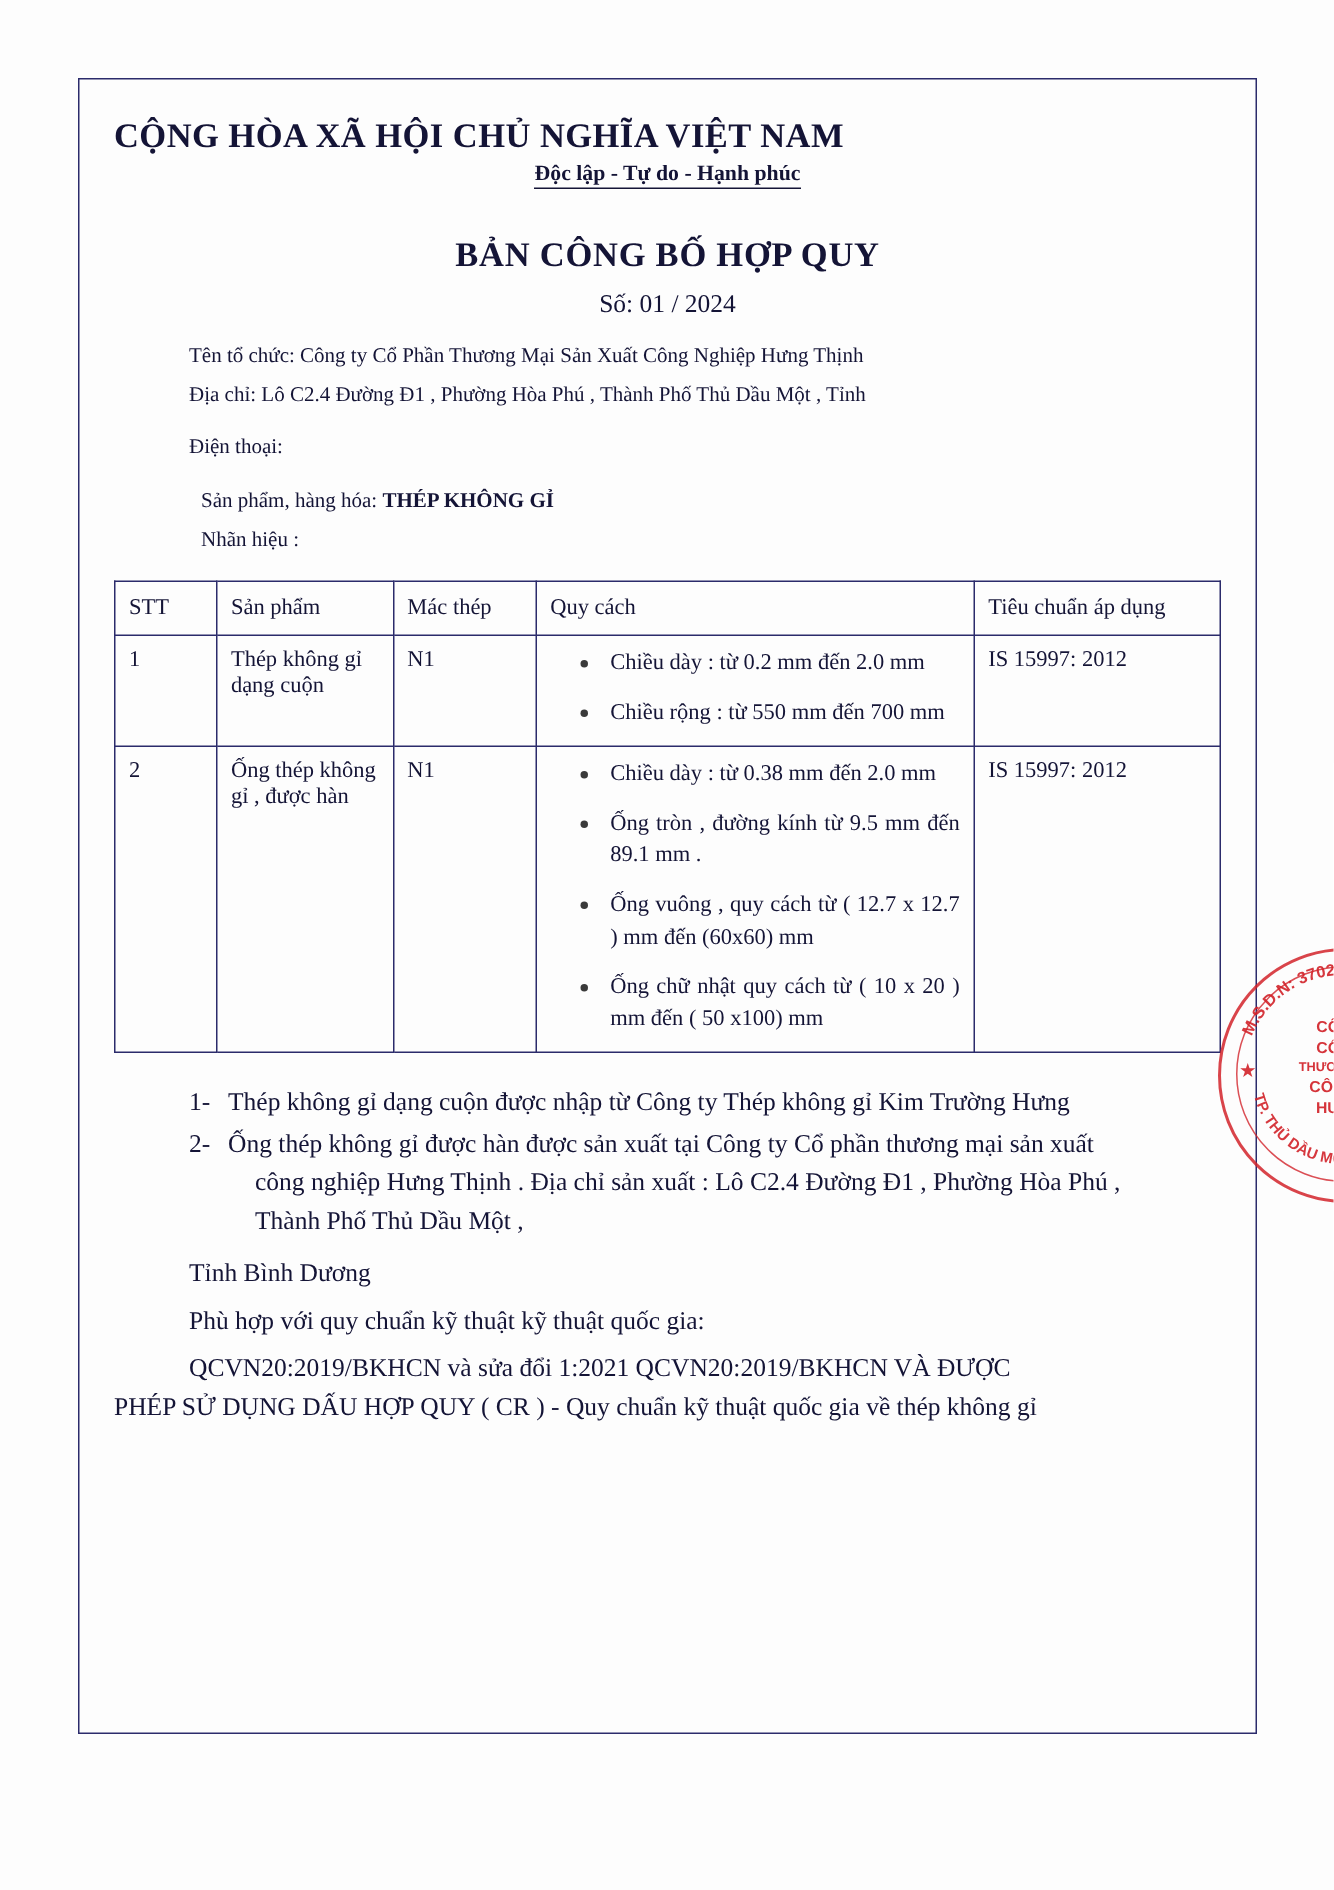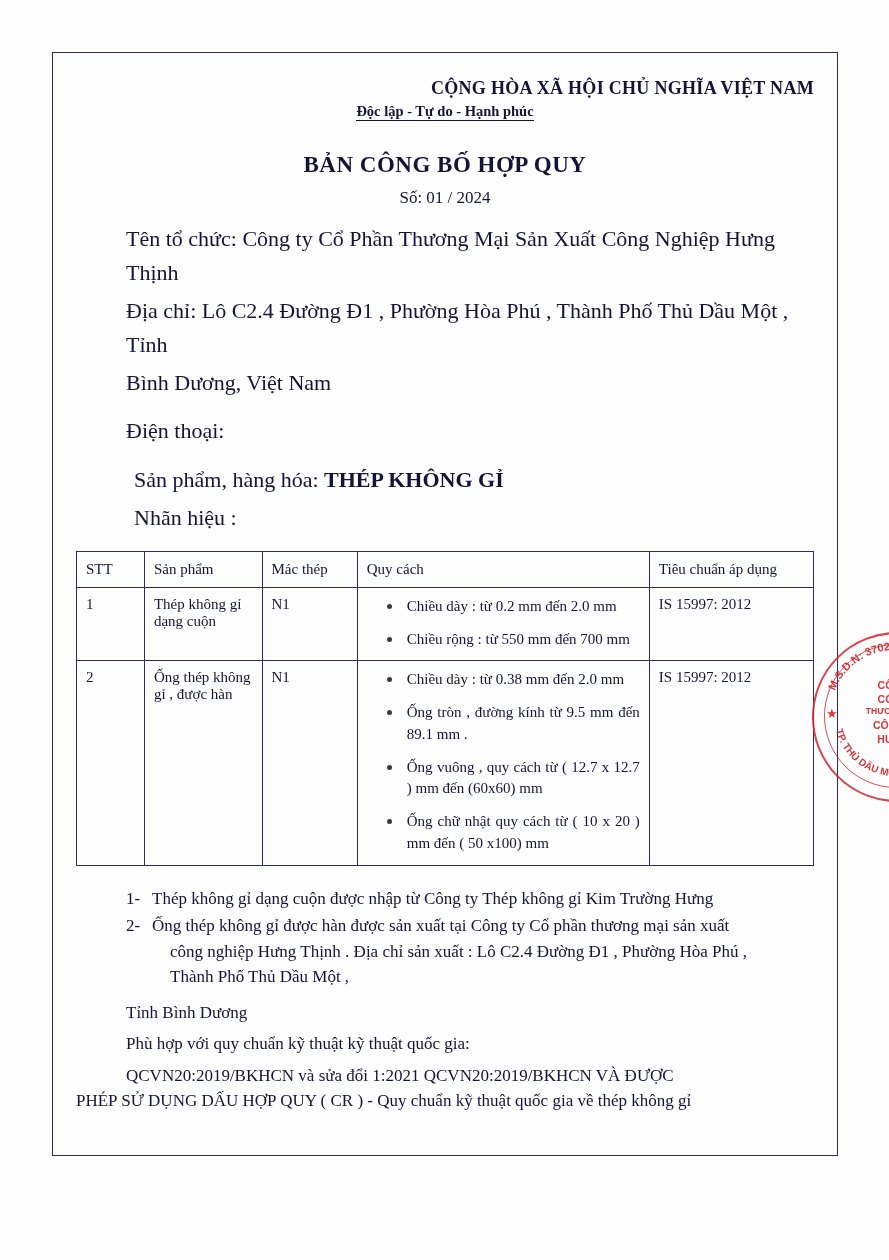--- a/index.html
+++ b/index.html
@@ -34,23 +34,23 @@
   .content {
     position: absolute;
     left: 52px;
     top: 52px;
     width: 786px;
     height: 1104px;
     box-sizing: border-box;
     padding: 20px 24px 0 24px;
   }
   .national-title {
-    text-align: right;
+    text-align: left;
     font-weight: bold;
-    font-size: 18px;
+    font-size: 23px;
     letter-spacing: 0.3px;
     color: #141436;
     margin-top: 6px;
   }
   .national-sub {
     text-align: center;
     font-weight: bold;
     font-size: 14.5px;
     margin-top: 4px;
     color: #141436;
@@ -67,21 +67,21 @@
     letter-spacing: 0.5px;
     color: #141436;
   }
   .doc-number {
     text-align: center;
     font-size: 17px;
     margin-top: 10px;
     color: #141436;
   }
   .field-line {
-    font-size: 22px;
+    font-size: 14px;
     line-height: 1.55;
     margin-top: 14px;
     padding-left: 50px;
     color: #141436;
   }
   .field-line.tight { margin-top: 4px; }
   .field-line.indent-more { padding-left: 58px; }
   .field-line.indent-most { padding-left: 68px; }
   .field-line b { font-weight: bold; }
 
@@ -236,21 +236,20 @@
   <div class="content">
 
     <div class="national-title">CỘNG HÒA XÃ HỘI CHỦ NGHĨA VIỆT NAM</div>
     <div class="national-sub"><span>Độc lập - Tự do - Hạnh phúc</span></div>
 
     <div class="main-title">BẢN CÔNG BỐ HỢP QUY</div>
     <div class="doc-number">Số: 01 / 2024</div>
 
     <div class="field-line">Tên tổ chức: Công ty Cổ Phần Thương Mại Sản Xuất Công Nghiệp Hưng Thịnh</div>
     <div class="field-line tight">Địa chỉ: Lô C2.4 Đường Đ1 , Phường Hòa Phú , Thành Phố Thủ Dầu Một , Tỉnh</div>
-    <div class="field-line tight">Bình Dương, Việt Nam</div>
     <div class="field-line">Điện thoại:</div>
 
     <div class="field-line indent-more">
       <span>Sản phẩm, hàng hóa: </span><b>THÉP KHÔNG GỈ</b>
     </div>
     <div class="field-line indent-more tight">Nhãn hiệu :</div>
 
     <table class="spec">
       <thead>
         <tr>

